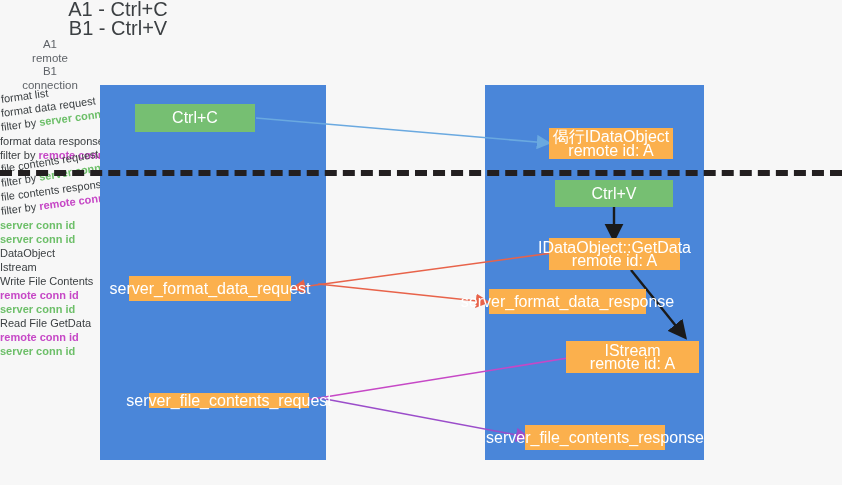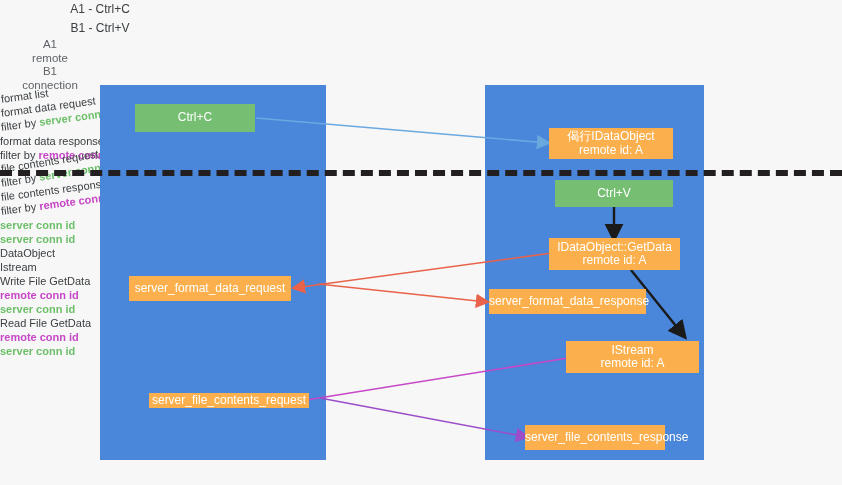--- a/index.html
+++ b/index.html
@@ -11,42 +11,44 @@
     overflow:hidden;
     color:#3c4043;
   }
   .stage{position:absolute;left:0;top:0;width:842px;height:485px;}
   svg.layer{position:absolute;left:0;top:0;width:842px;height:485px;overflow:visible;}
   svg.under{z-index:1;}
   .el{position:absolute;z-index:2;}
   .txt-top{
     z-index:4;
     text-align:center;
-    font-size:12px;
+    font-size:20px;
     line-height:19px;
     color:#3c4043;
+    padding-left:18px;
   }
   .col-head{
     z-index:4;
     text-align:center;
     font-size:11.5px;
     line-height:13.5px;
     color:#5f6368;
   }
   .col{
     background:#4a86d9;
     z-index:1;
   }
   .box{
     z-index:3;
     display:flex;
     flex-direction:column;
+    align-items:center;
     justify-content:center;
     color:#ffffff;
-    font-size:12px;
+    font-size:16px;
     line-height:13.5px;
     text-align:center;
     box-sizing:border-box;
   }
   .box.orange{background:#fbb04d;}
   .box.green{background:#76bf72;}
   .lbl{
     z-index:4;
     font-size:11px;
     line-height:14px;
@@ -210,21 +212,21 @@
   <div class="side bold-green" style="left:709px;top:210px;">
     <span>server conn id</span>
   </div>
   <div class="side plain" style="left:712px;top:245px;">
     <span>DataObject</span>
   </div>
   <div class="side plain" style="left:712px;top:350px;">
     <span>Istream</span>
   </div>
   <div class="side plain" style="left:712px;top:431px;">
-    <span>Write File GetData</span>
+    <span>Write File Contents</span>
   </div>
 
   <div class="side bold-mag" style="left:13px;top:279px;">
     <span>remote conn id</span>
   </div>
   <div class="side bold-green" style="left:13px;top:293px;">
     <span>server conn id</span>
   </div>
 
   <div class="side plain" style="left:8px;top:393px;">

